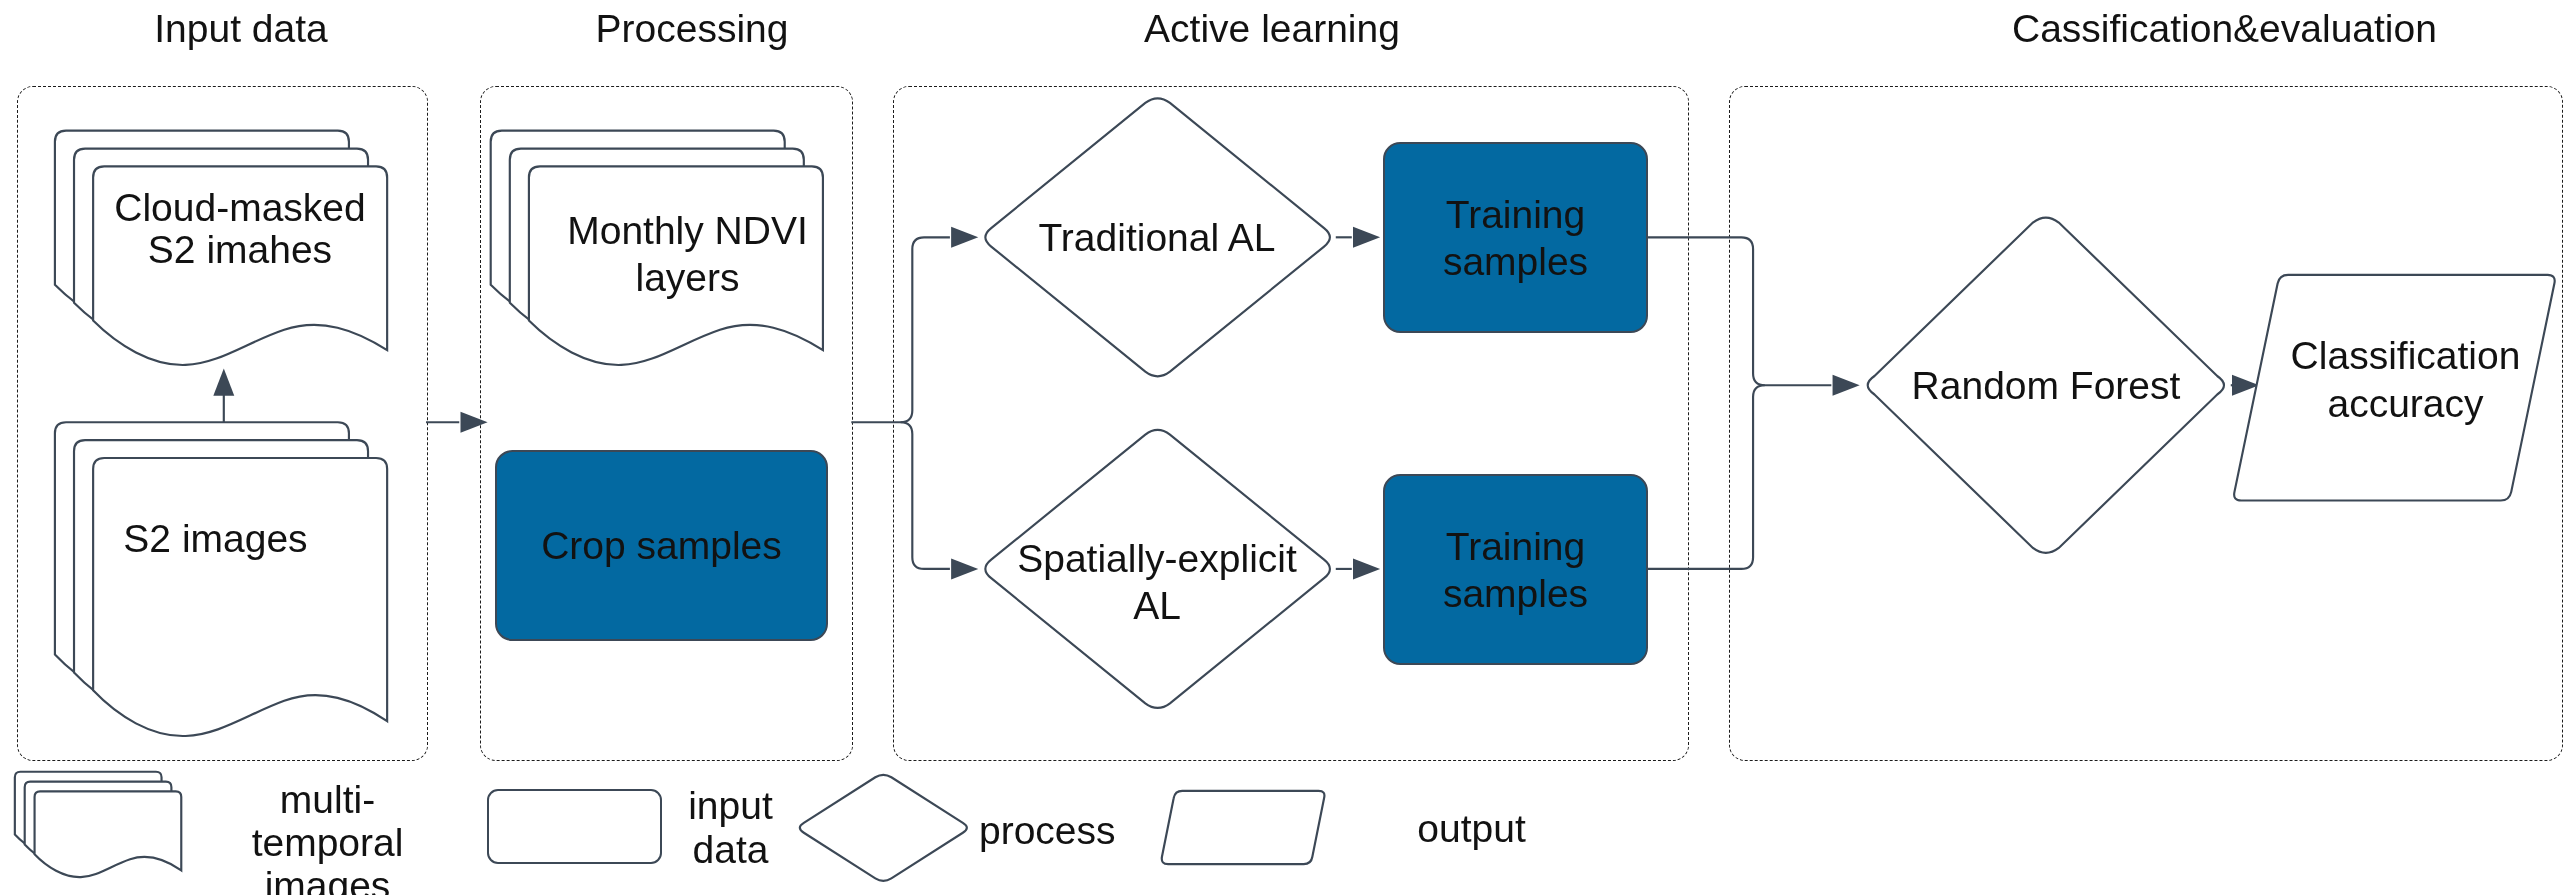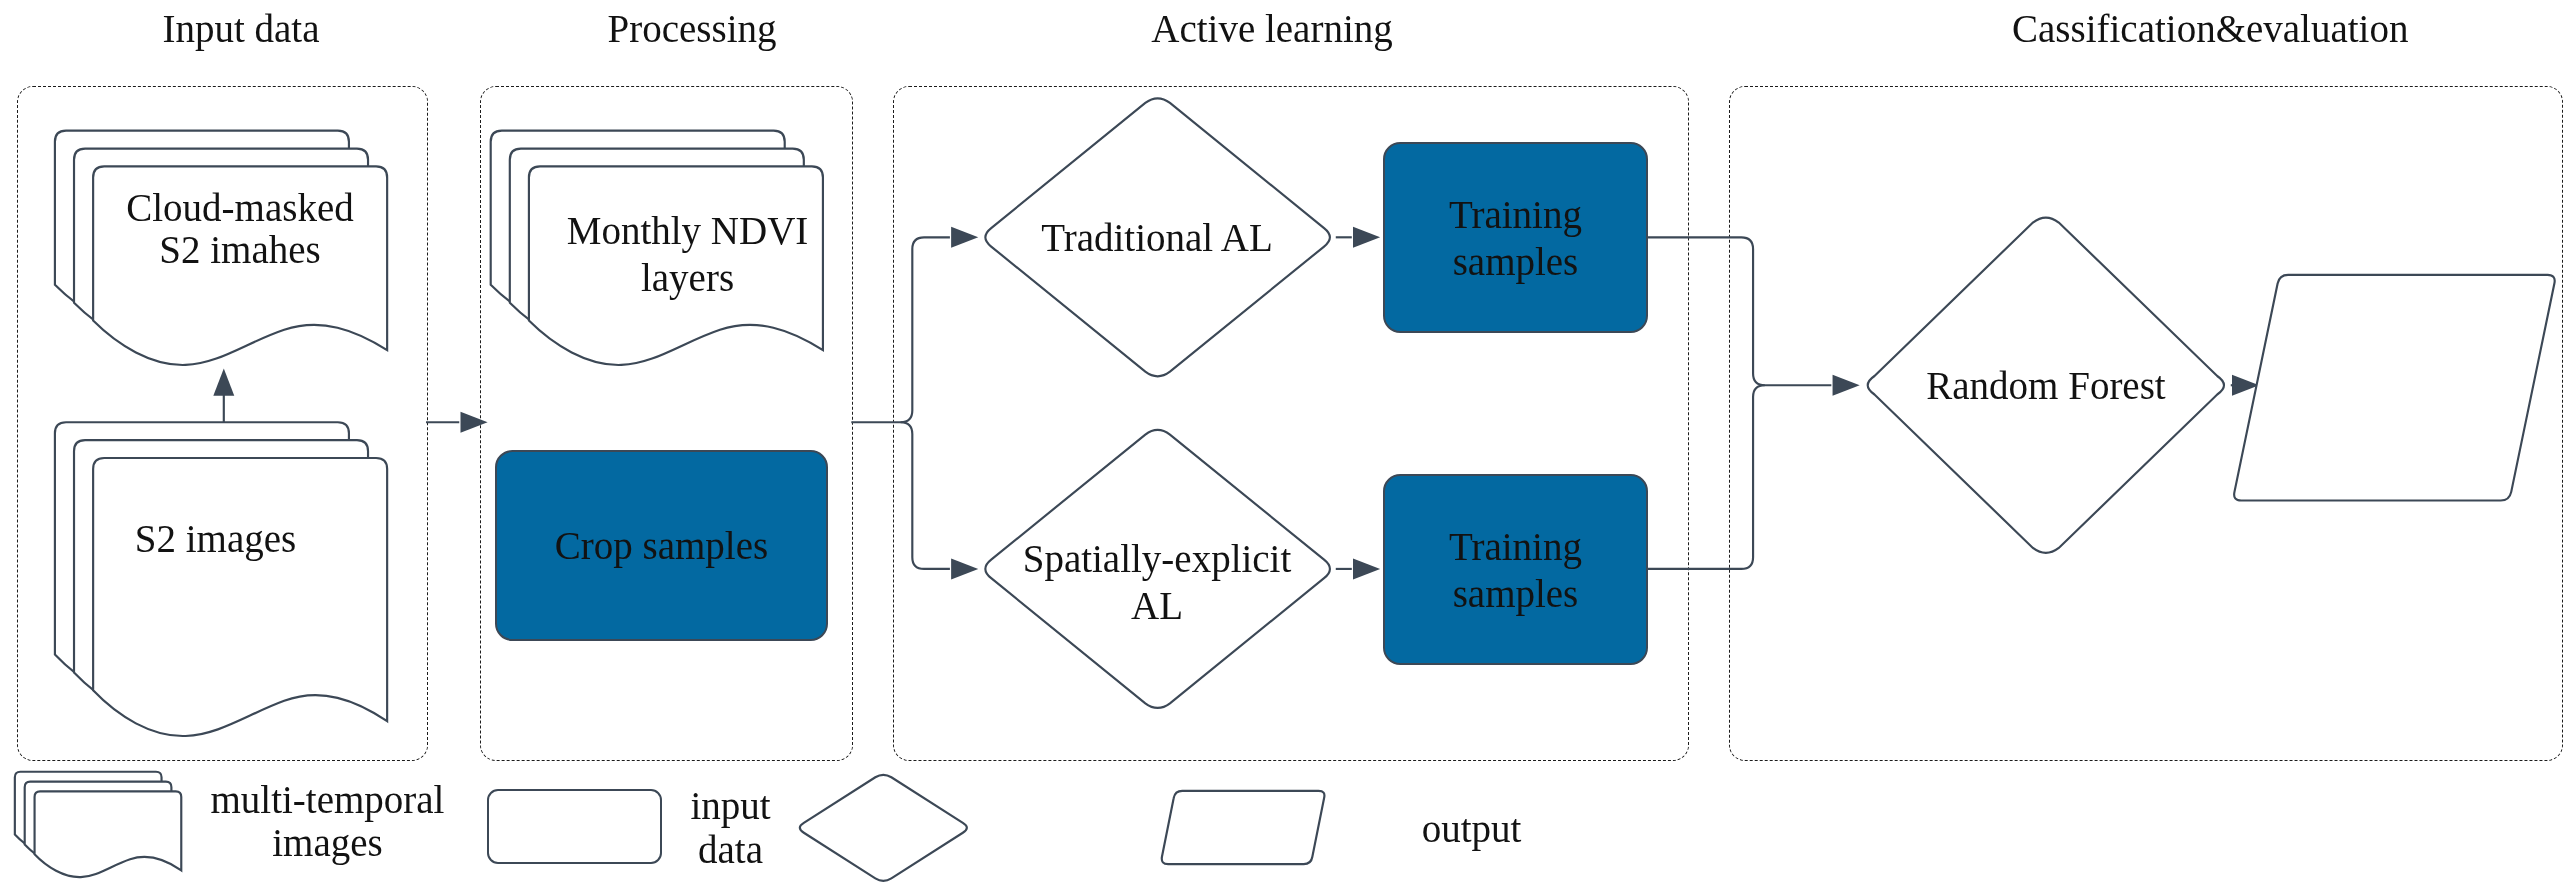--- a/index.html
+++ b/index.html
@@ -1,17 +1,17 @@
 <!DOCTYPE html>
 <html style="font-size:10px"><head>
 <meta charset="utf-8">
 <style>
   html,body{margin:0;padding:0;background:#ffffff;}
   #canvas{position:relative;width:2576px;height:895px;background:#ffffff;
-          font-family:Liberation Serif, serif;color:#121212;overflow:hidden;}
+          font-family:Liberation Sans, sans-serif;color:#121212;overflow:hidden;}
   svg.layer{position:absolute;left:0;top:0;width:2576px;height:895px;}
   .shape{fill:#ffffff;stroke:#3c4856;stroke-width:3.5px;}
   .edge{fill:none;stroke:#3c4856;stroke-width:3.5px;}
   .head{fill:#3c4856;stroke:none;}
   .dashedbox{position:absolute;border:1.9px dashed #1c1c1c;border-radius:16px;background:transparent;}
   .title{position:absolute;width:370px;text-align:center;font-size:39px;line-height:44px;color:#121212;}
   .lbl{position:absolute;white-space:pre-line;font-size:39px;line-height:47px;
        text-align:center;color:#121212;}
   .rrect{position:absolute;background:#0369a1;border:2.5px solid #3c4856;border-radius:17.3px;
          box-sizing:border-box;display:flex;align-items:center;justify-content:center;
@@ -118,22 +118,25 @@
 
   <div class="lbl" style="left:93px;top:187px;width:294px;line-height:42px;">Cloud-masked
 S2 imahes</div>
   <div class="lbl" style="left:93px;top:517px;width:245px;line-height:43px;">S2 images</div>
   <div class="lbl" style="left:552px;top:207px;width:271px;text-align:center;">Monthly NDVI
 layers</div>
   <div class="lbl" style="left:979px;top:216px;width:356px;line-height:43px;">Traditional AL</div>
   <div class="lbl" style="left:1861px;top:364px;width:370px;line-height:43px;">Random Forest</div>
   <div class="lbl" style="left:979px;top:535px;width:356px;">Spatially-explicit
 AL</div>
+  <div class="lbl" style="left:2245px;top:332px;width:321px;line-height:48px;">Classification
+accuracy</div>
 
   <div class="legend-rrect" style="left:487px;top:789px;width:175px;height:75px;"></div>
   <div class="lbl" style="left:204px;top:778px;width:247px;line-height:43px;">multi-temporal
 images</div>
   <div class="lbl" style="left:669px;top:784px;width:123px;line-height:44px;">input
 data</div>
+  <div class="lbl" style="left:979px;top:807px;width:247px;text-align:left;">process</div>
   <div class="lbl" style="left:1348px;top:805px;width:247px;text-align:center;">output</div>
 
 </div>
 
 
 </body></html>

